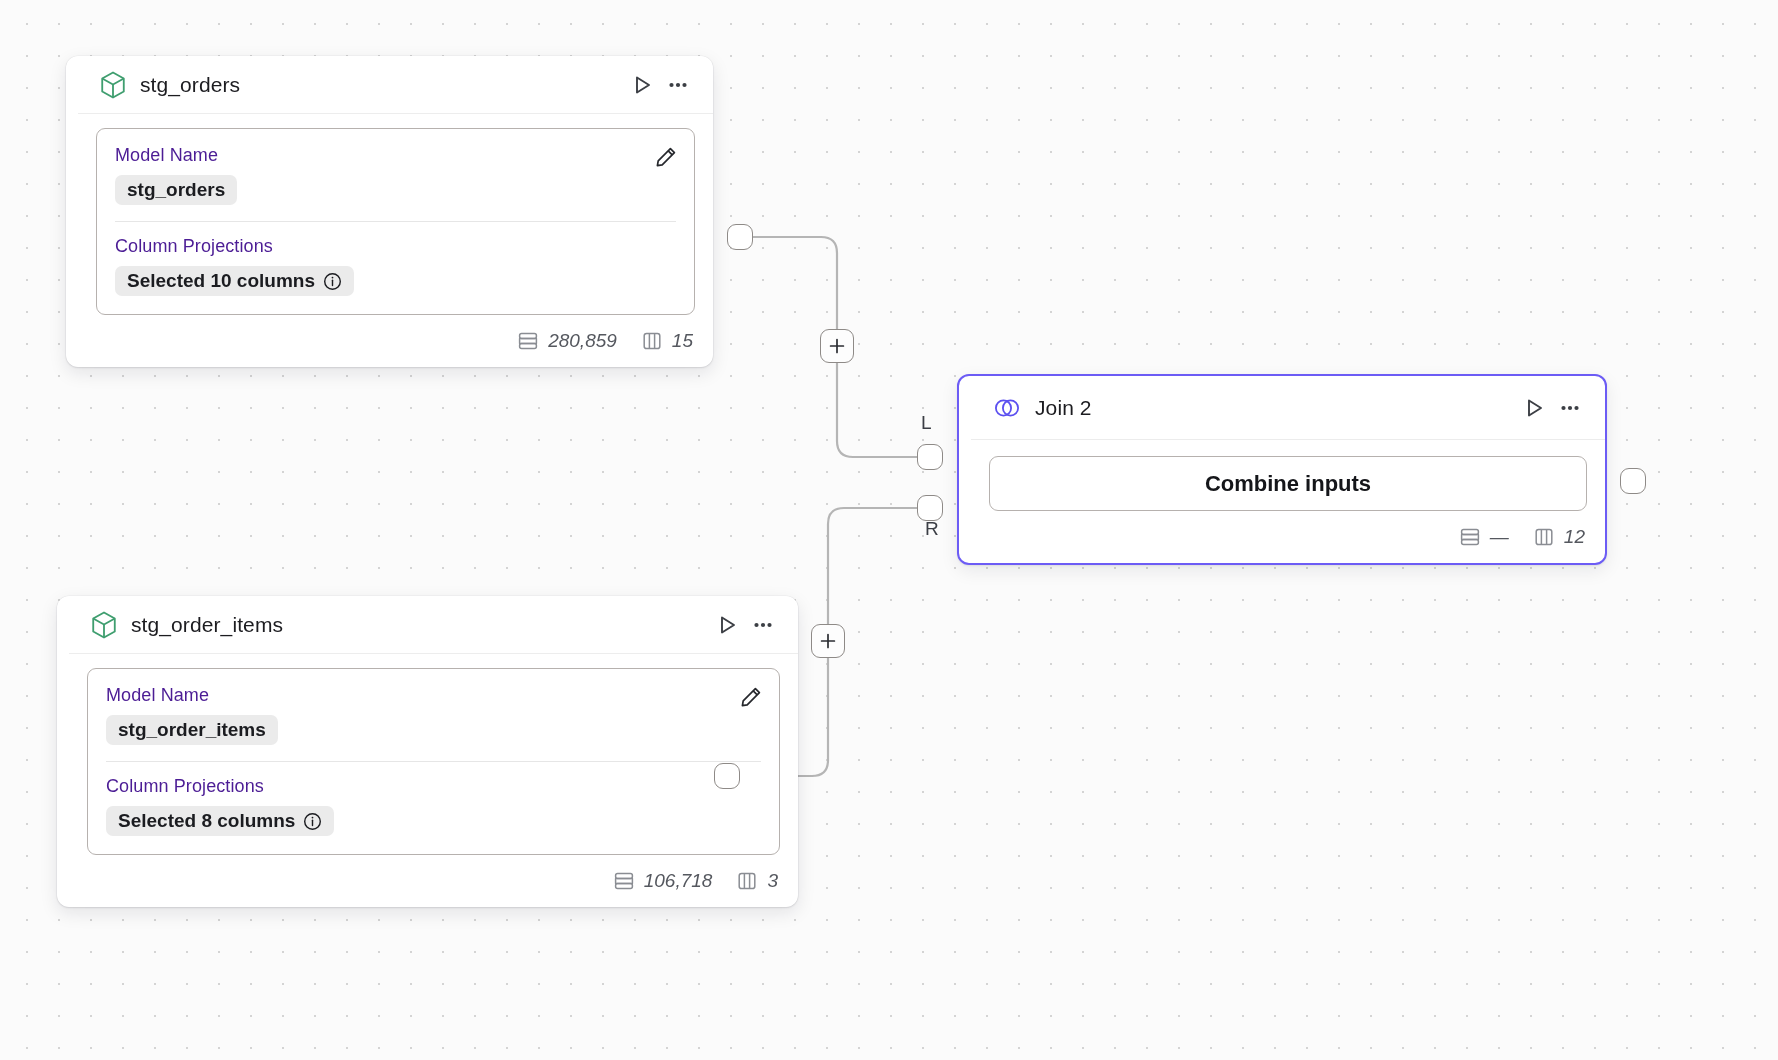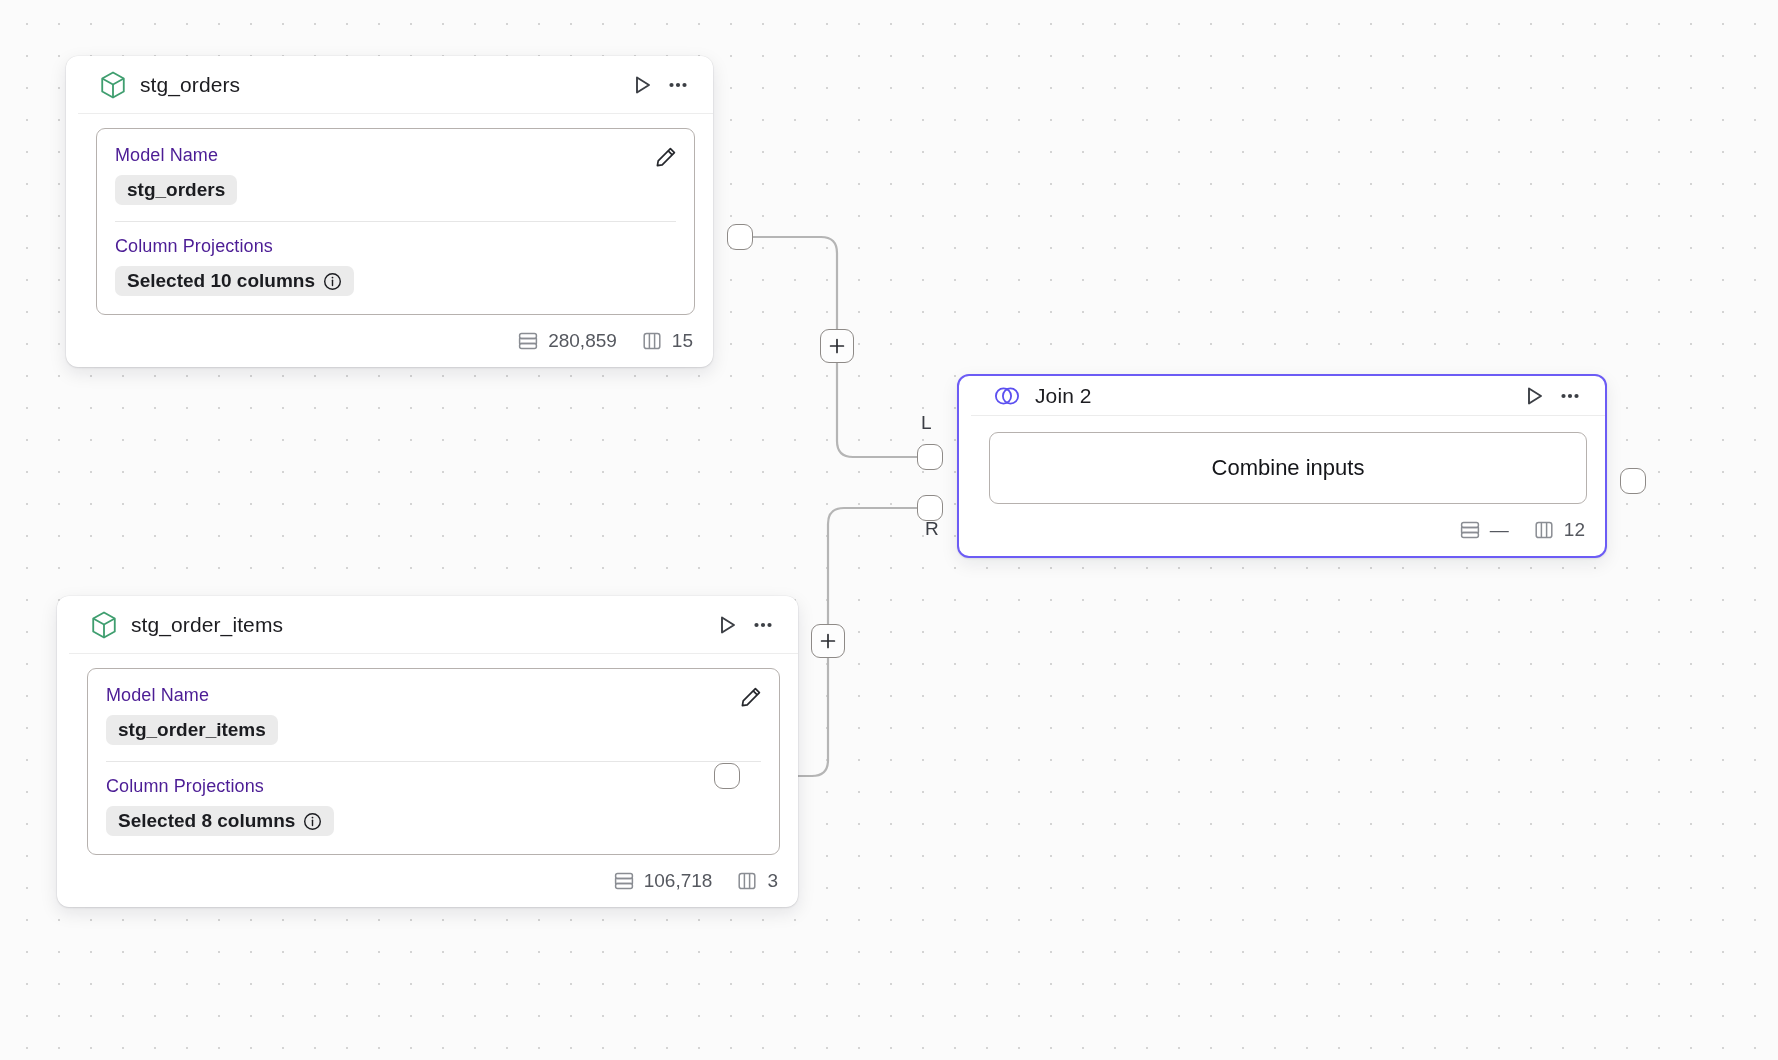--- a/index.html
+++ b/index.html
@@ -126,39 +126,39 @@
     height: 52px;
     padding: 0 20px 0 18px;
     font-size: 19px;
     color: #5d6066;
   }
   .stat {
     display: inline-flex;
     align-items: center;
     gap: 9px;
   }
-  .stat-value { color: #55585f; }
+  .stat-value { color: #55585f; font-style: italic; }
 
   
   .node-join {
     border: 2.5px solid #6c5cf5;
     border-radius: 12px;
     box-shadow: 0 1px 2px rgba(16,24,40,.08), 0 6px 18px rgba(16,24,40,.08);
   }
-  .node-join .node-header { height: 40px; border-bottom: 1px solid #ececec; }
+  .node-join .node-header { height: 64px; border-bottom: 1px solid #ececec; }
 
   .combine-btn {
     display: flex;
     align-items: center;
     justify-content: center;
-    height: 72px;
+    height: 55px;
     border: 1px solid #b6b1ae;
     border-radius: 9px;
     font-size: 22px;
-    font-weight: normal;
+    font-weight: bold;
     color: #15161a;
     cursor: pointer;
     background: #fff;
   }
 
   
   .handle {
     position: absolute;
     width: 26px;
     height: 26px;

